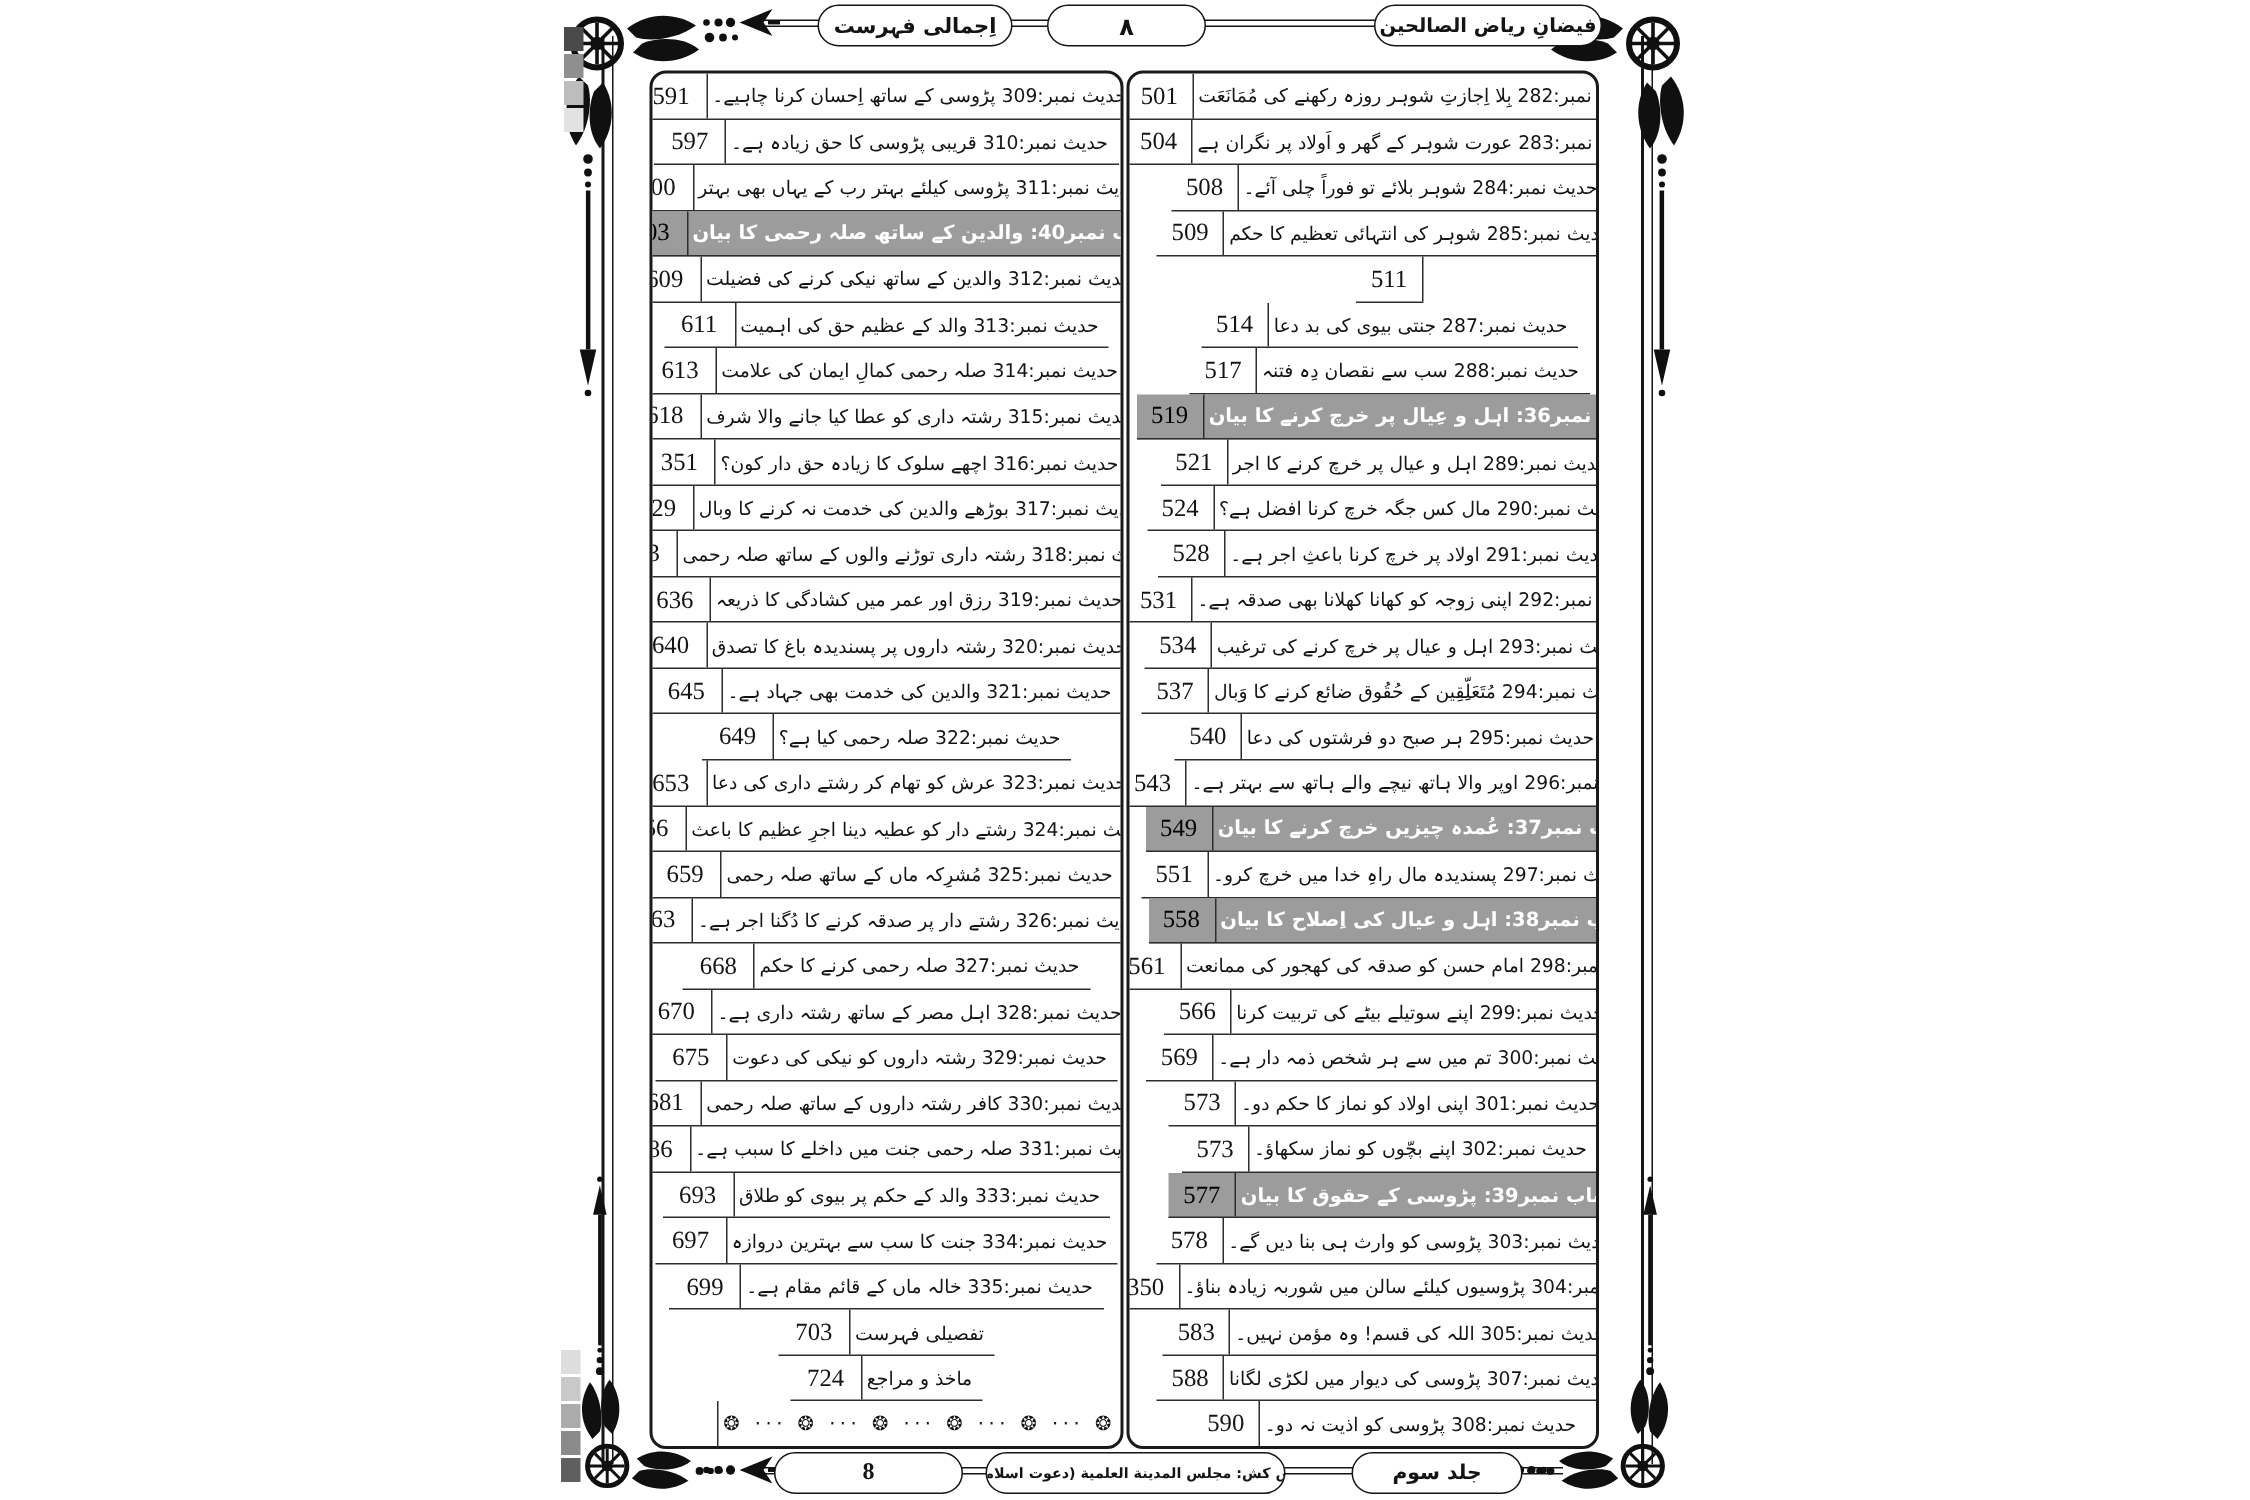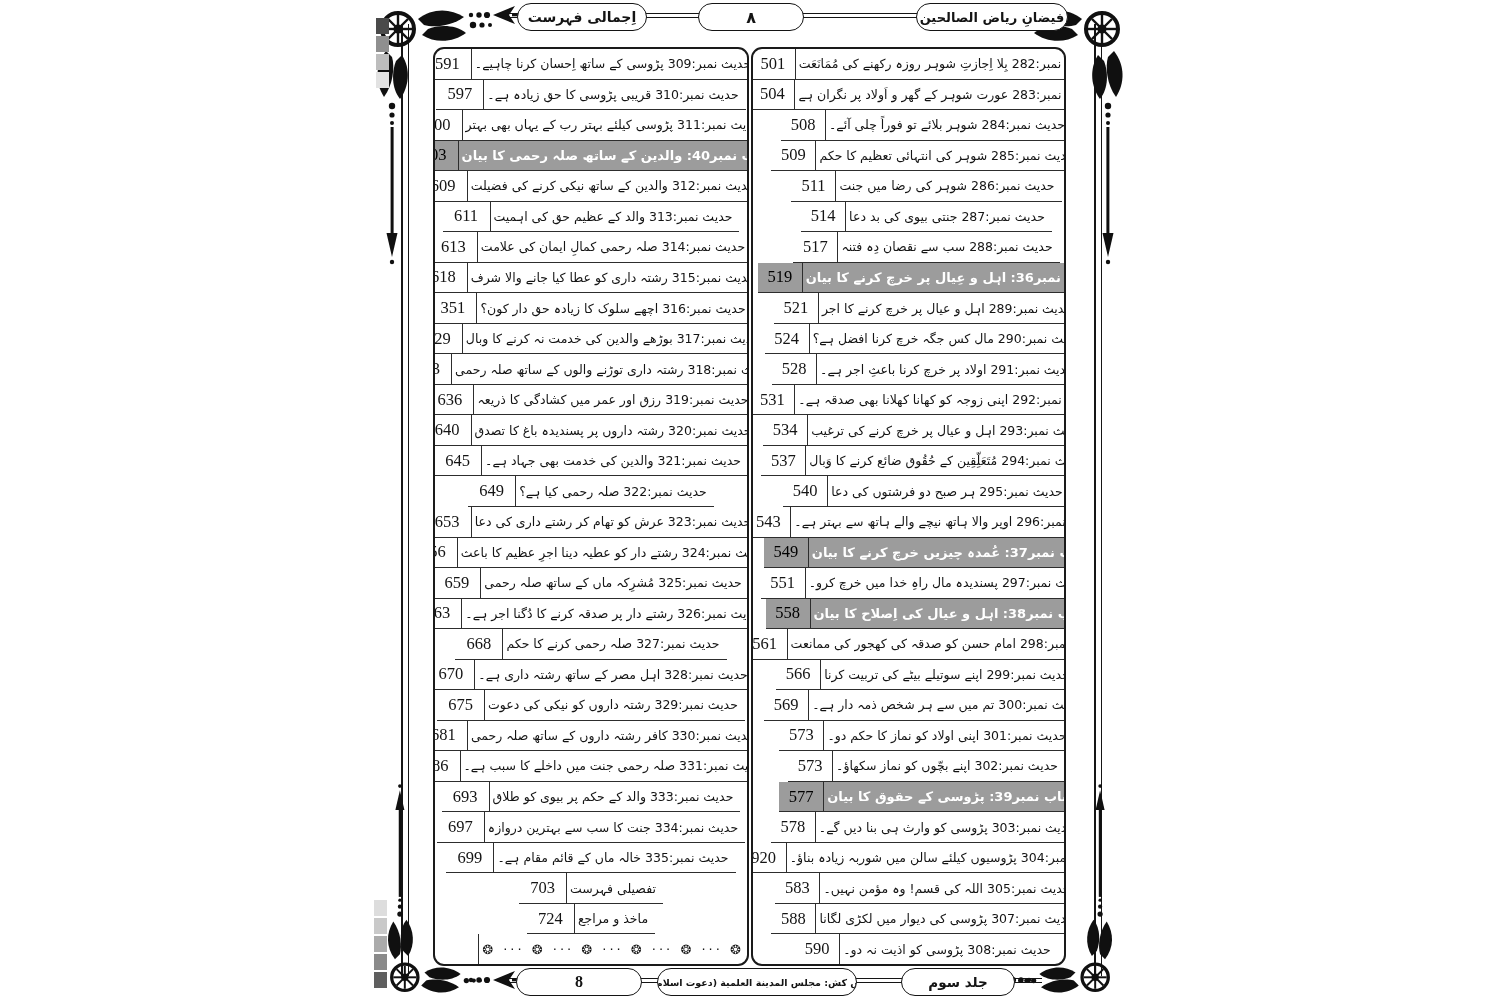--- a/index.html
+++ b/index.html
@@ -18,21 +18,21 @@
   .corner.tr{right:372px;top:5px;height:262px;transform:scaleX(-1);}
   .corner.bl{left:372px;bottom:3px;height:215px;transform:scaleY(-1);}
   .corner.br{right:372px;bottom:3px;height:215px;transform:scale(-1,-1);}
   
   .rail{position:absolute;height:3px;border-top:1.7px solid #141414;border-bottom:1.7px solid #141414;z-index:0;}
   .rail.top{left:508px;width:534px;top:13px;}
   .rail.bottom{left:508px;width:534px;top:978px;}
   .oval{position:absolute;z-index:2;background:#fff;border:1.7px solid #141414;border-radius:14px;
     display:flex;align-items:center;justify-content:center;direction:rtl;
     font-weight:bold;white-space:nowrap;overflow:hidden;}
-  .oval.h-left {left:517px;top:3px;width:128px;height:26px;font-size:14px;}
+  .oval.h-left {left:545px;top:3px;width:128px;height:26px;font-size:14px;}
   .oval.h-center{left:698px;top:3px;width:104px;height:26px;font-size:16px;}
   .oval.h-right{left:916px;top:3px;width:150px;height:26px;font-size:13px;}
   .oval.f-left {left:516px;top:968px;width:124px;height:26px;font-size:16px;font-family:"Liberation Serif",serif;direction:ltr;}
   .oval.f-center{left:657px;top:968px;width:198px;height:26px;font-size:9.5px;}
   .oval.f-right{left:901px;top:968px;width:112px;height:26px;font-size:13.5px;}
   .arrow-orn{position:absolute;width:54px;height:26px;z-index:1;}
   .arrow-orn.h-l{left:466px;top:2px;}
   .arrow-orn.h-r{right:466px;top:2px;transform:scaleX(-1);}
   .arrow-orn.f-l{left:466px;top:967px;}
   .arrow-orn.f-r{right:466px;top:967px;transform:scaleX(-1);}
@@ -207,21 +207,20 @@
     <div class="trow">
       <div class="ncell">508</div>
       <div class="tcell">حدیث نمبر:284 شوہر بلائے تو فوراً چلی آئے۔</div>
     </div>
     <div class="trow">
       <div class="ncell">509</div>
       <div class="tcell">حدیث نمبر:285 شوہر کی انتہائی تعظیم کا حکم</div>
     </div>
     <div class="trow">
       <div class="ncell">511</div>
-      <div class="tcell">حدیث نمبر:286 شوہر کی رضا میں جنت</div>
     </div>
     <div class="trow">
       <div class="ncell">514</div>
       <div class="tcell">حدیث نمبر:287 جنتی بیوی کی بد دعا</div>
     </div>
     <div class="trow">
       <div class="ncell">517</div>
       <div class="tcell">حدیث نمبر:288 سب سے نقصان دِہ فتنہ</div>
     </div>
     <div class="trow chapter">
@@ -294,21 +293,21 @@
     </div>
     <div class="trow chapter">
       <div class="ncell">577</div>
       <div class="tcell">باب نمبر39: پڑوسی کے حقوق کا بیان</div>
     </div>
     <div class="trow">
       <div class="ncell">578</div>
       <div class="tcell">حدیث نمبر:303 پڑوسی کو وارث ہی بنا دیں گے۔</div>
     </div>
     <div class="trow">
-      <div class="ncell">920</div>
+      <div class="ncell">350</div>
       <div class="tcell">حدیث نمبر:304 پڑوسیوں کیلئے سالن میں شوربہ زیادہ بناؤ۔</div>
     </div>
     <div class="trow">
       <div class="ncell">583</div>
       <div class="tcell">حدیث نمبر:305 اللہ کی قسم! وہ مؤمن نہیں۔</div>
     </div>
     <div class="trow">
       <div class="ncell">588</div>
       <div class="tcell">حدیث نمبر:307 پڑوسی کی دیوار میں لکڑی لگانا</div>
     </div>

